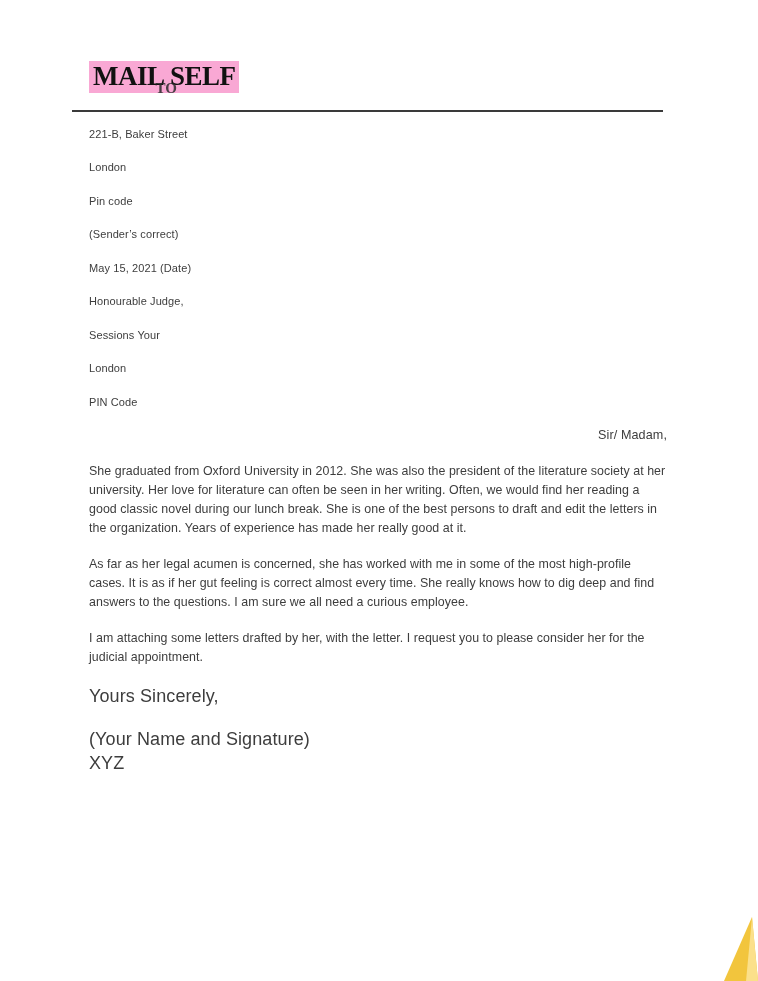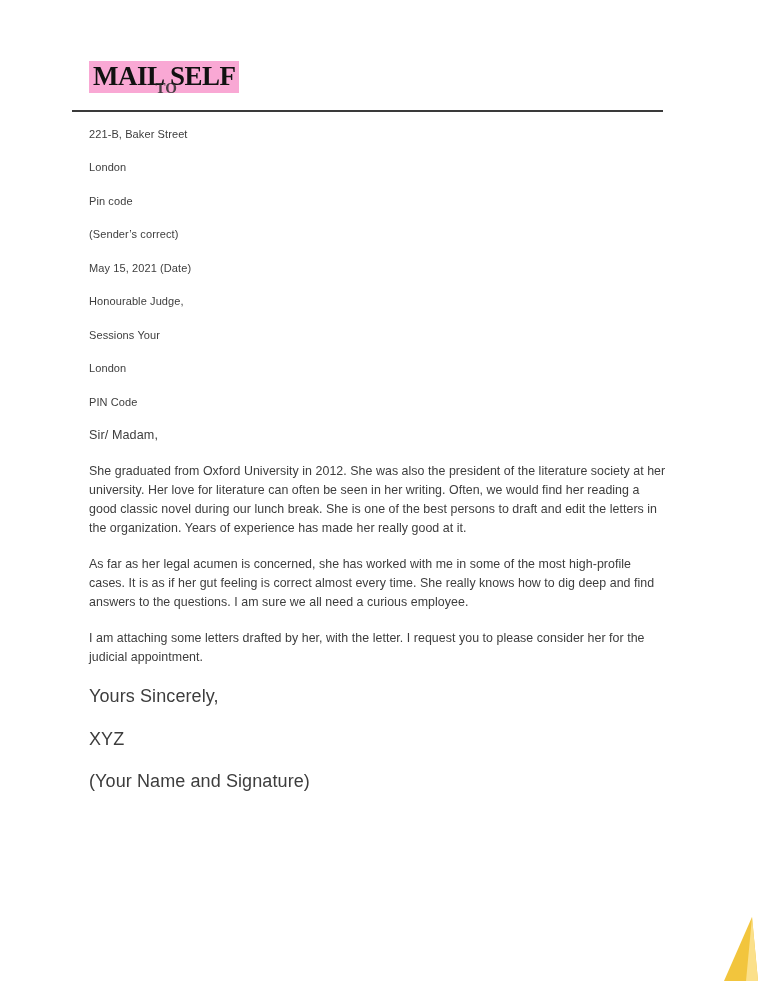--- a/index.html
+++ b/index.html
@@ -81,20 +81,21 @@
     color: #3d3d3d;
     line-height: 1.35;
     margin: 0 0 18.6px 0;
     letter-spacing: 0.1px;
   }
   .salutation {
     font-size: 12.6px;
     color: #3d3d3d;
     margin: 0 0 20px 0;
     letter-spacing: 0.1px;
+    text-align: right;
   }
   .para {
     font-size: 12.4px;
     color: #3d3d3d;
     line-height: 1.53;
     margin: 0 0 17px 0;
     text-align: left;
     letter-spacing: 0.05px;
   }
   .closing-line {
@@ -152,22 +153,22 @@
     <p class="salutation">Sir/ Madam,</p>
 
     <div>
       <p class="para">She graduated from Oxford University in 2012. She was also the president of the literature society at her university. Her love for literature can often be seen in her writing. Often, we would find her reading a good classic novel during our lunch break. She is one of the best persons to draft and edit the letters in the organization. Years of experience has made her really good at it.</p>
       <p class="para">As far as her legal acumen is concerned, she has worked with me in some of the most high-profile cases. It is as if her gut feeling is correct almost every time. She really knows how to dig deep and find answers to the questions. I am sure we all need a curious employee.</p>
       <p class="para">I am attaching some letters drafted by her, with the letter. I request you to please consider her for the judicial appointment.</p>
     </div>
 
     <div>
       <p class="closing-line">Yours Sincerely,</p>
+      <p class="closing-line last">(Your Name and Signature)</p>
       <p class="closing-line">XYZ</p>
-      <p class="closing-line last">(Your Name and Signature)</p>
     </div>
 
   </div>
 
   <svg class="corner-wedge" viewBox="0 0 60 78" preserveAspectRatio="none">
     <polygon points="54,14 60,78 26,78" fill="#f2c53d"></polygon>
     <polygon points="54,14 60,78 48,78" fill="#fbe08a"></polygon>
   </svg>
 
 </div>

